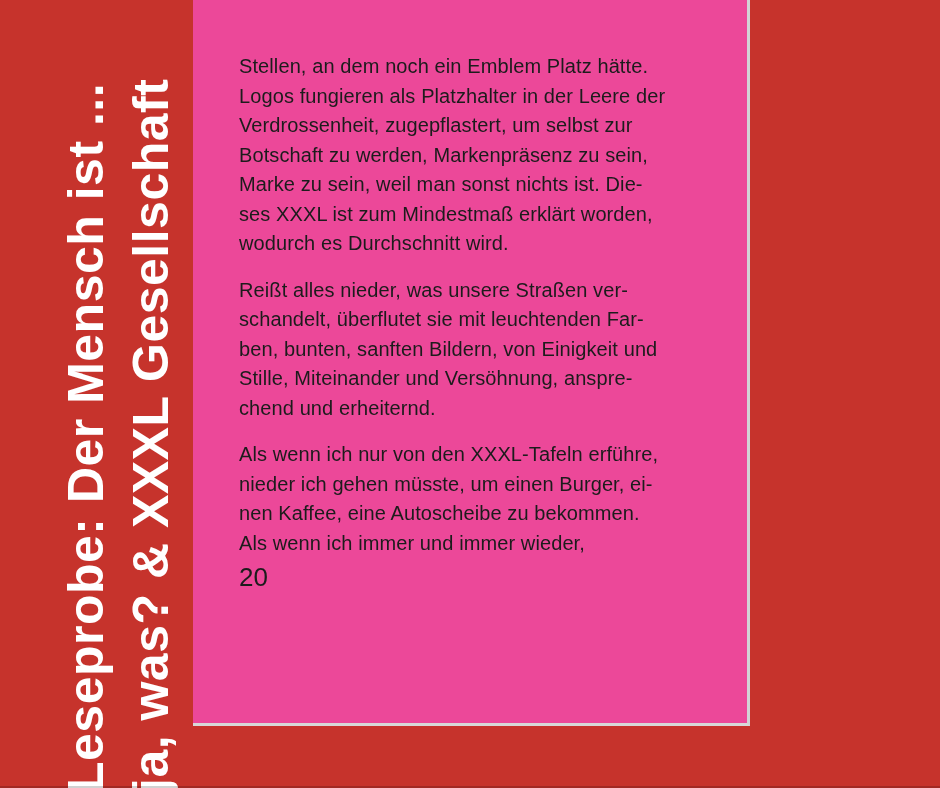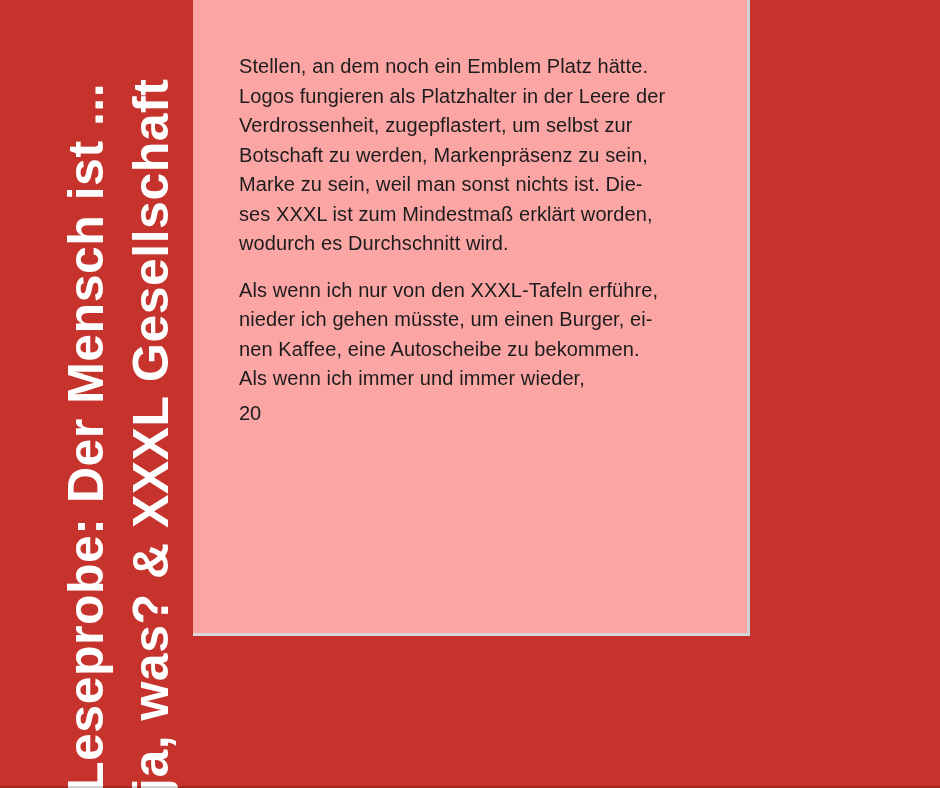--- a/index.html
+++ b/index.html
@@ -29,39 +29,39 @@
     letter-spacing: 0.5px;
     color: #ffffff;
     white-space: pre-line;
   }
   
   .book-page {
     position: absolute;
     left: 193px;
     top: 0;
     width: 557px;
-    height: 636px;
+    height: 726px;
     box-sizing: border-box;
-    background: #fca5a5;
+    background: #ec4899;
     border-right: 3px solid #d2d2d6;
     border-bottom: 3px solid #d8d8d8;
     padding: 52px 40px 0 46px;
     overflow: hidden;
   }
   .book-page p {
     margin: 0 0 17px 0;
     font-size: 20px;
     line-height: 29.5px;
     letter-spacing: 0.1px;
     color: #1c1c1c;
     white-space: pre-line;
   }
   .page-number {
     margin-top: -12px;
-    font-size: 20px;
+    font-size: 26px;
     line-height: 29.5px;
     color: #1c1c1c;
   }
   
   .bottom-edge {
     position: absolute;
     left: 0;
     right: 0;
     bottom: 0;
     height: 2px;
@@ -77,20 +77,25 @@
 ja, was? &amp; XXXL Gesellschaft</div>
 
   <div class="book-page">
     <p>Stellen, an dem noch ein Emblem Platz hätte.
 Logos fungieren als Platzhalter in der Leere der
 Verdrossenheit, zugepflastert, um selbst zur
 Botschaft zu werden, Markenpräsenz zu sein,
 Marke zu sein, weil man sonst nichts ist. Die-
 ses XXXL ist zum Mindestmaß erklärt worden,
 wodurch es Durchschnitt wird.</p>
+    <p>Reißt alles nieder, was unsere Straßen ver-
+schandelt, überflutet sie mit leuchtenden Far-
+ben, bunten, sanften Bildern, von Einigkeit und
+Stille, Miteinander und Versöhnung, anspre-
+chend und erheiternd.</p>
     <p>Als wenn ich nur von den XXXL-Tafeln erführe,
 nieder ich gehen müsste, um einen Burger, ei-
 nen Kaffee, eine Autoscheibe zu bekommen.
 Als wenn ich immer und immer wieder,</p>
     <div class="page-number">20</div>
   </div>
 
   <div class="bottom-edge"></div>
 
 </div>

